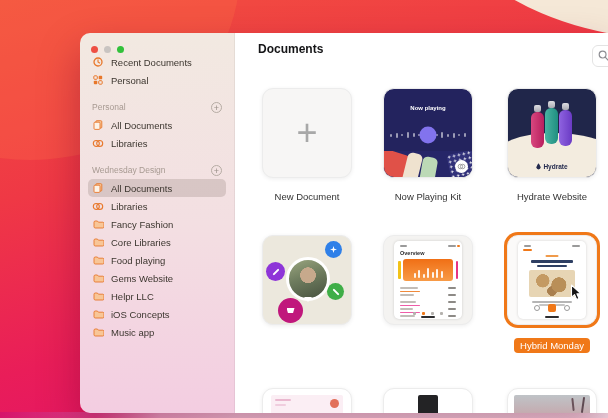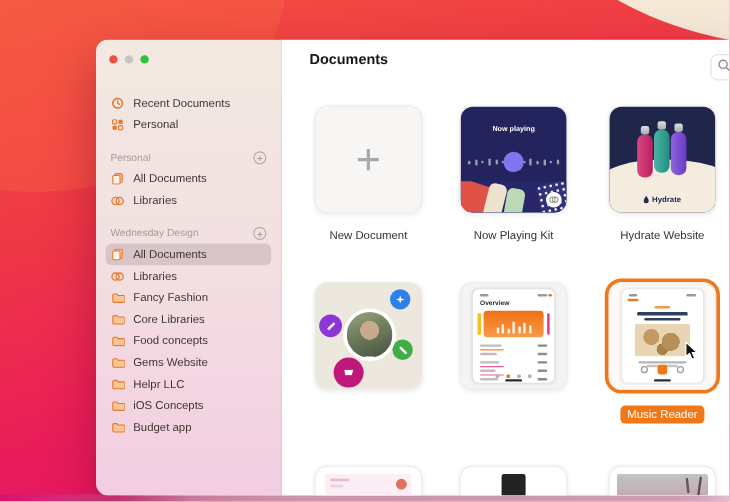--- a/index.html
+++ b/index.html
@@ -19,21 +19,21 @@
 
   
   .sidebar{width:155px;flex:0 0 155px;box-sizing:border-box;
     background:linear-gradient(180deg,#f2e9e1 0%,#f3dfe2 50%,#f3cde1 100%);
     border-right:1px solid rgba(0,0,0,0.05);}
   .lights{display:flex;gap:6px;padding:13px 0 0 11px;}
   .light{width:7px;height:7px;border-radius:50%;}
   .light.red{background:#ee4f44;}
   .light.gray{background:#c9c4c1;}
   .light.green{background:#32c13b;}
-  .nav{margin-top:24px;font-size:9.5px;color:#3c362f;}
+  .nav{font-size:9.5px;color:#3c362f;}
   .row{display:flex;align-items:center;gap:7px;height:18px;margin:0 8px;padding:0 4px;border-radius:5px;}
   .row .icn{width:12px;display:flex;justify-content:center;flex:0 0 12px;}
   .row.sel-row{background:rgba(96,78,66,0.18);}
   .sec-head{display:flex;align-items:center;height:18px;margin:9px 8px 0 8px;padding:0 4px;
     color:#a79a92;font-size:8.5px;}
   .plus-pill{margin-left:auto;width:11px;height:11px;border-radius:50%;border:1px solid #b6aca4;
     color:#998f87;font-size:9px;line-height:10px;text-align:center;box-sizing:border-box;}
   .lbl{white-space:nowrap;}
 
   
@@ -275,21 +275,21 @@
               </svg>
           </span>
           <span class="lbl">Core Libraries</span>
         </div>
         <div class="row">
           <span class="icn">
             <svg width="11" height="9" viewBox="0 0 11 9">
                 <path d="M1 2.2c0-.7.5-1.2 1.2-1.2h2.2l1 1.2h4.4c.7 0 1.2.5 1.2 1.2v3.4c0 .7-.5 1.2-1.2 1.2H2.2C1.5 8 1 7.5 1 6.8z" fill="#F8C697" stroke="#E8772A" stroke-width="0.9"></path>
               </svg>
           </span>
-          <span class="lbl">Food concepts</span>
+          <span class="lbl">Food playing</span>
         </div>
         <div class="row">
           <span class="icn">
             <svg width="11" height="9" viewBox="0 0 11 9">
                 <path d="M1 2.2c0-.7.5-1.2 1.2-1.2h2.2l1 1.2h4.4c.7 0 1.2.5 1.2 1.2v3.4c0 .7-.5 1.2-1.2 1.2H2.2C1.5 8 1 7.5 1 6.8z" fill="#F8C697" stroke="#E8772A" stroke-width="0.9"></path>
               </svg>
           </span>
           <span class="lbl">Gems Website</span>
         </div>
         <div class="row">
@@ -307,21 +307,21 @@
               </svg>
           </span>
           <span class="lbl">iOS Concepts</span>
         </div>
         <div class="row">
           <span class="icn">
             <svg width="11" height="9" viewBox="0 0 11 9">
                 <path d="M1 2.2c0-.7.5-1.2 1.2-1.2h2.2l1 1.2h4.4c.7 0 1.2.5 1.2 1.2v3.4c0 .7-.5 1.2-1.2 1.2H2.2C1.5 8 1 7.5 1 6.8z" fill="#F8C697" stroke="#E8772A" stroke-width="0.9"></path>
               </svg>
           </span>
-          <span class="lbl">Budget app</span>
+          <span class="lbl">Music app</span>
         </div>
       </div>
     </div>
 
     <div class="main">
       <div class="main-title">Documents</div>
       <div class="search-btn">
         <span>
           <svg width="11" height="11" viewBox="0 0 11 11">
               <circle cx="4.6" cy="4.6" r="3.4" fill="none" stroke="#8E8E93" stroke-width="1.2"></circle>
@@ -475,21 +475,21 @@
             <span class="hr-cap2"></span>
             <div class="hr-controls">
               <span class="c-ring"></span>
                 <span class="c-play"></span>
                 <span class="c-ring"></span>
             </div>
             <div class="homebar"></div>
           </div>
         </div>
         <div class="card-label">
-          <span class="label-pill">Music Reader</span>
+          <span class="label-pill">Hybrid Monday</span>
         </div>
       </div>
 
       <div class="cardwrap" style="left:12px;top:355px;">
         <div class="thumb thumb-w1">
           <div class="page"></div>
             <span class="blob"></span>
             <span class="l1"></span>
             <span class="l2"></span>
         </div>

